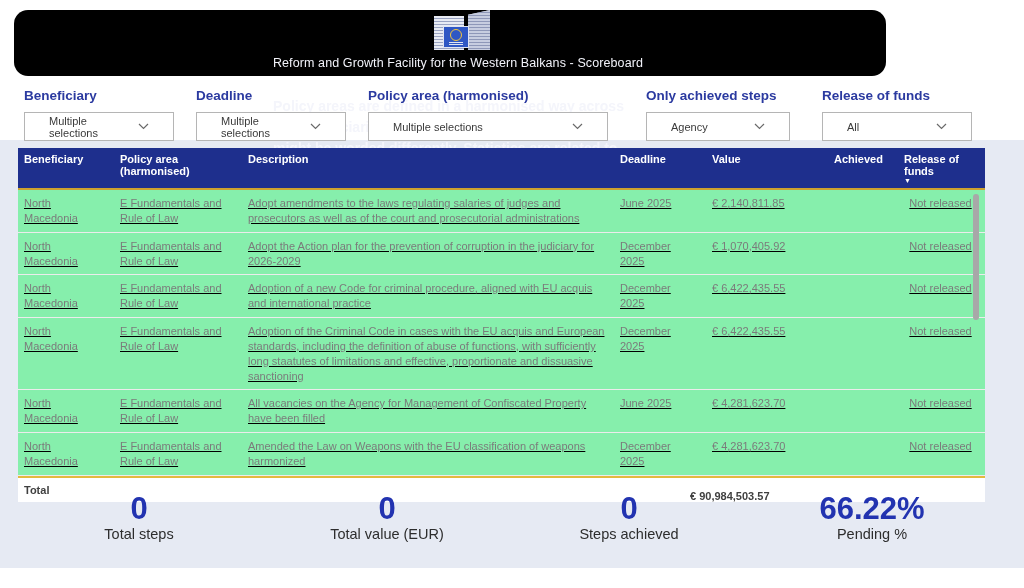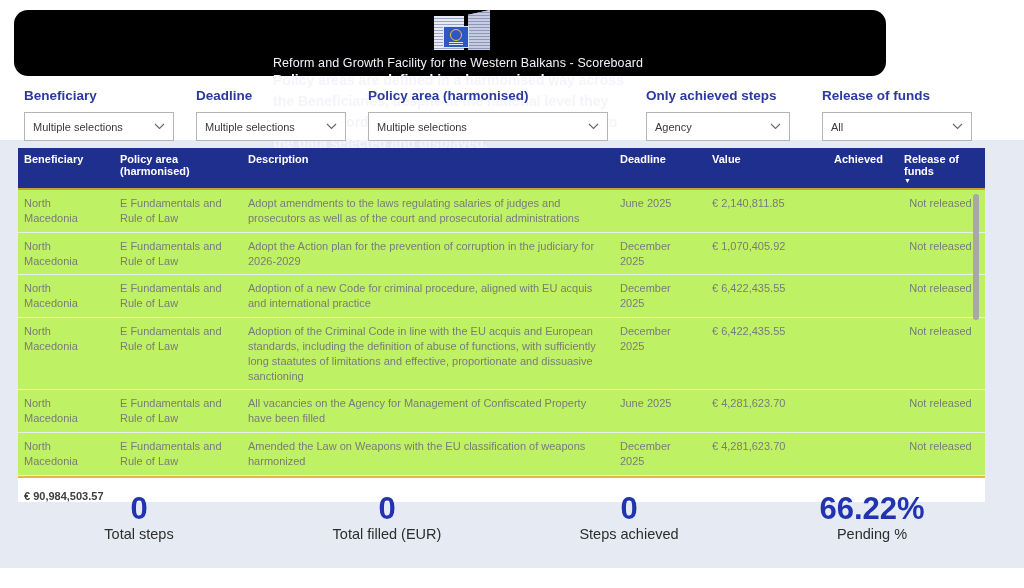--- a/index.html
+++ b/index.html
@@ -54,41 +54,41 @@
   .filter{display:flex;flex-direction:column;}
   .filter:nth-child(1){margin-left:24px;width:150px;}
   .filter:nth-child(2){margin-left:22px;width:150px;}
   .filter:nth-child(3){margin-left:22px;width:240px;}
   .filter:nth-child(4){margin-left:38px;width:144px;}
   .filter:nth-child(5){margin-left:32px;width:150px;}
   .filter-label{font-size:13.5px;font-weight:bold;color:#2b3aa0;margin-bottom:9px;}
   .filter-box{
     height:27px;background:#fff;border:1px solid #b5b5b5;
     display:flex;align-items:center;font-size:11px;color:#3a3a3a;
-    padding:0 8px;justify-content:space-between;cursor:pointer;
+    padding:0 24px;justify-content:space-between;cursor:pointer;
   }
   .chev svg{display:block;}
 
   
   .table-card{
     position:absolute;left:18px;top:148px;width:967px;background:#fff;
   }
   table{border-collapse:collapse;table-layout:fixed;width:967px;}
   thead th{
     background:#1e2f8d;color:#fff;font-size:11px;font-weight:bold;text-align:left;
     padding:5px 6px 4px 6px;vertical-align:top;cursor:pointer;
   }
   thead tr{border-bottom:2px solid #cda12f;}
   .sort-caret{display:block;font-size:7px;line-height:6px;color:#fff;margin-top:1px;}
   .tbody-wrap{height:286px;overflow:hidden;position:relative;}
   tbody td{
     font-size:11px;color:#7b7b7b;padding:6px 8px 6px 6px;vertical-align:top;
     border-bottom:1px solid #ececec;line-height:1.35;
   }
-  tbody tr{background:#bef264;}
+  tbody tr{background:#86efac;text-decoration:underline;}
   td.col-release{text-align:center;}
   .total-row{
     border-top:2px solid #e4b93e;display:flex;align-items:center;height:24px;
     font-size:11px;font-weight:bold;color:#404040;background:#fff;
   }
   .total-label{padding-left:6px;width:660px;}
   .total-value{width:122px;padding-left:6px;margin-top:12px;}
   .scroll-thumb{
     position:absolute;right:6px;top:4px;width:6px;height:126px;border-radius:3px;
     background:#a8a8a8;cursor:pointer;
@@ -114,20 +114,21 @@
     <div class="logo">
       <div class="paper-back"></div>
       <div class="paper-front"></div>
       <div class="eu-box">
         <div class="eu-ring"></div>
         <div class="eu-lines"></div>
       </div>
     </div>
     <div class="title-block">
       <div class="title-small">Reform and Growth Facility for the Western Balkans - Scoreboard</div>
+      <div class="title-big">Steps</div>
     </div>
     <div class="info-block">
       <div class="info-i">i</div>
       <div class="info-text">Policy areas are defined in a harmonised way across the Beneficiaries, despite at the national level they might be worded differently. Statistics are related to the data selected and displayed.</div>
     </div>
   </div>
 
   <div class="filter-bar">
       <div class="filter">
         <div class="filter-label">Beneficiary</div>
@@ -244,21 +245,21 @@
               <td class="col-policy">E Fundamentals and Rule of Law</td>
               <td class="col-description">Adoption of a new Code for criminal procedure, aligned with EU acquis and international practice</td>
               <td class="col-deadline">December 2025</td>
               <td class="col-value">€ 6,422,435.55</td>
               <td class="col-achieved"></td>
               <td class="col-release">Not released</td>
             </tr>
             <tr>
               <td class="col-beneficiary">North Macedonia</td>
               <td class="col-policy">E Fundamentals and Rule of Law</td>
-              <td class="col-description">Adoption of the Criminal Code in line with the EU acquis and European standards, including the definition of abuse of functions, with sufficiently long staatutes of limitations and effective, proportionate and dissuasive sanctioning</td>
+              <td class="col-description">Adoption of the Criminal Code in cases with the EU acquis and European standards, including the definition of abuse of functions, with sufficiently long staatutes of limitations and effective, proportionate and dissuasive sanctioning</td>
               <td class="col-deadline">December 2025</td>
               <td class="col-value">€ 6,422,435.55</td>
               <td class="col-achieved"></td>
               <td class="col-release">Not released</td>
             </tr>
             <tr>
               <td class="col-beneficiary">North Macedonia</td>
               <td class="col-policy">E Fundamentals and Rule of Law</td>
               <td class="col-description">All vacancies on the Agency for Management of Confiscated Property have been filled</td>
               <td class="col-deadline">June 2025</td>
@@ -282,32 +283,33 @@
               <td class="col-deadline">June 2026</td>
               <td class="col-value">€ 8,563,247.40</td>
               <td class="col-achieved"></td>
               <td class="col-release">Not released</td>
             </tr>
           </tbody>
       </table>
       <div class="scroll-thumb"></div>
     </div>
     <div class="total-row">
+      <div class="total-label">Total</div>
       <div class="total-value">€ 90,984,503.57</div>
     </div>
   </div>
 
   <div class="kpis">
       <div class="kpi">
         <div class="kpi-value">0</div>
         <div class="kpi-label">Total steps</div>
       </div>
       <div class="kpi">
         <div class="kpi-value">0</div>
-        <div class="kpi-label">Total filled (EUR)</div>
+        <div class="kpi-label">Total value (EUR)</div>
       </div>
       <div class="kpi">
         <div class="kpi-value">0</div>
         <div class="kpi-label">Steps achieved</div>
       </div>
       <div class="kpi">
         <div class="kpi-value">66.22%</div>
         <div class="kpi-label">Pending %</div>
       </div>
     </div>

